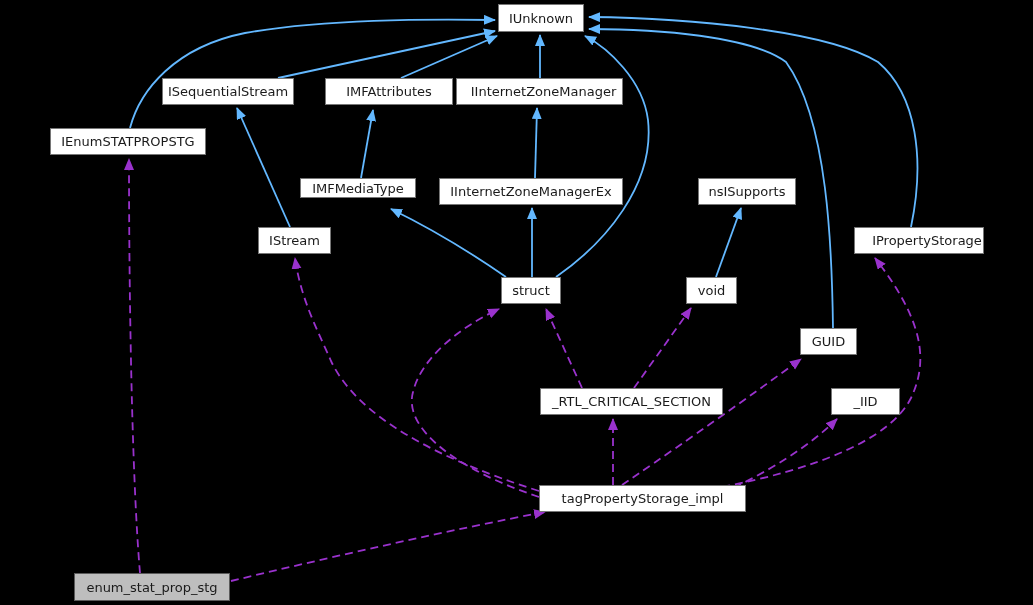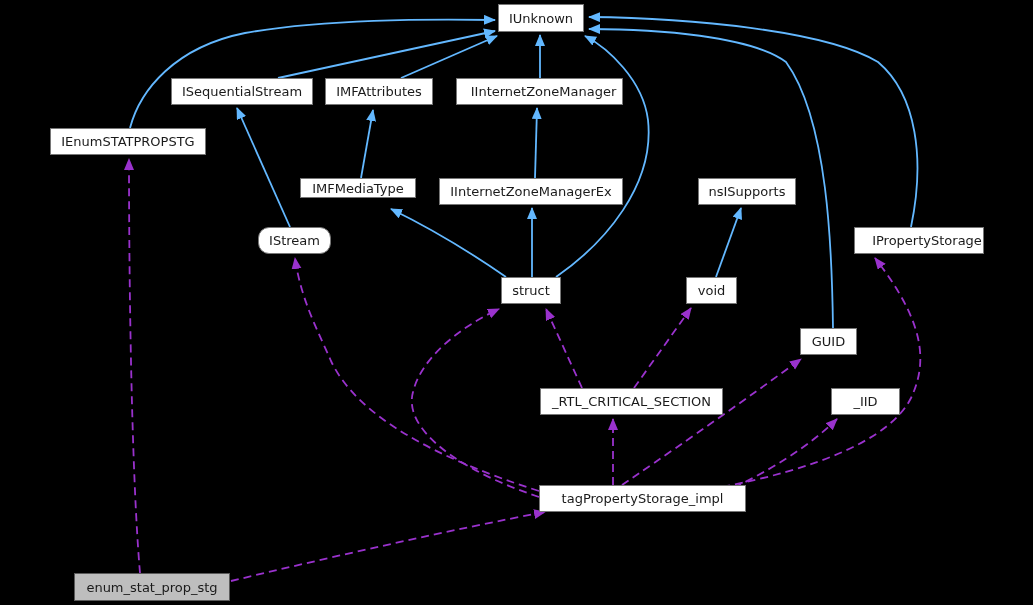--- a/index.html
+++ b/index.html
@@ -72,28 +72,28 @@
         <path d="M589,388 L646,308" fill="none" stroke="#9a32cd" stroke-width="1.8" stroke-dasharray="8 5" marker-end="url(#arrow-usage)"></path>
         <path d="M494,497 C410,469 358,428 368,392 C376,358 415,327 454,309" fill="none" stroke="#9a32cd" stroke-width="1.8" stroke-dasharray="8 5" marker-end="url(#arrow-usage)"></path>
         <path d="M494,491 C390,458 312,416 286,361 C273,331 256,300 250,258" fill="none" stroke="#9a32cd" stroke-width="1.8" stroke-dasharray="8 5" marker-end="url(#arrow-usage)"></path>
         <path d="M577,485 C612,461 685,411 756,359" fill="none" stroke="#9a32cd" stroke-width="1.8" stroke-dasharray="8 5" marker-end="url(#arrow-usage)"></path>
         <path d="M677,493 C720,474 765,446 792,419" fill="none" stroke="#9a32cd" stroke-width="1.8" stroke-dasharray="8 5" marker-end="url(#arrow-usage)"></path>
         <path d="M677,487 C770,469 845,440 866,398 C884,360 878,320 830,258" fill="none" stroke="#9a32cd" stroke-width="1.8" stroke-dasharray="8 5" marker-end="url(#arrow-usage)"></path>
       </g>
   </svg>
   <div id="nodes">
       <div class="node" style="left: 453px; top: 4px; width: 86px; height: 28px;">IUnknown</div>
-      <div class="node" style="left: 126px; top: 78px; width: 142px; height: 27px;">ISequentialStream</div>
-      <div class="node" style="left: 280px; top: 78px; width: 108px; height: 27px;">IMFAttributes</div>
+      <div class="node" style="left: 117px; top: 78px; width: 132px; height: 27px;">ISequentialStream</div>
+      <div class="node" style="left: 280px; top: 78px; width: 128px; height: 27px;">IMFAttributes</div>
       <div class="node" style="left: 411px; top: 78px; width: 167px; height: 27px; padding-left: 8px;">IInternetZoneManager</div>
       <div class="node" style="left: 5px; top: 128px; width: 156px; height: 27px;">IEnumSTATPROPSTG</div>
       <div class="node" style="left: 255px; top: 178px; width: 116px; height: 20px;">IMFMediaType</div>
       <div class="node" style="left: 394px; top: 178px; width: 184px; height: 27px;">IInternetZoneManagerEx</div>
       <div class="node" style="left: 653px; top: 178px; width: 98px; height: 27px;">nsISupports</div>
-      <div class="node" style="left: 213px; top: 227px; width: 73px; height: 27px; border-radius: 11px;">IStream</div>
+      <div class="node" style="left: 213px; top: 227px; width: 73px; height: 27px;">IStream</div>
       <div class="node" style="left: 809px; top: 227px; width: 130px; height: 27px; padding-left: 16px;">IPropertyStorage</div>
       <div class="node" style="left: 456px; top: 277px; width: 60px; height: 27px;">struct</div>
       <div class="node" style="left: 641px; top: 277px; width: 51px; height: 27px;">void</div>
       <div class="node" style="left: 755px; top: 328px; width: 57px; height: 27px;">GUID</div>
       <div class="node" style="left: 495px; top: 388px; width: 183px; height: 27px;">_RTL_CRITICAL_SECTION</div>
       <div class="node" style="left: 786px; top: 388px; width: 69px; height: 27px;">_IID</div>
       <div class="node" style="left: 494px; top: 485px; width: 207px; height: 27px;">tagPropertyStorage_impl</div>
       <div class="node current" style="left: 29px; top: 573px; width: 156px; height: 28px;">enum_stat_prop_stg</div>
     </div>
 </div>

